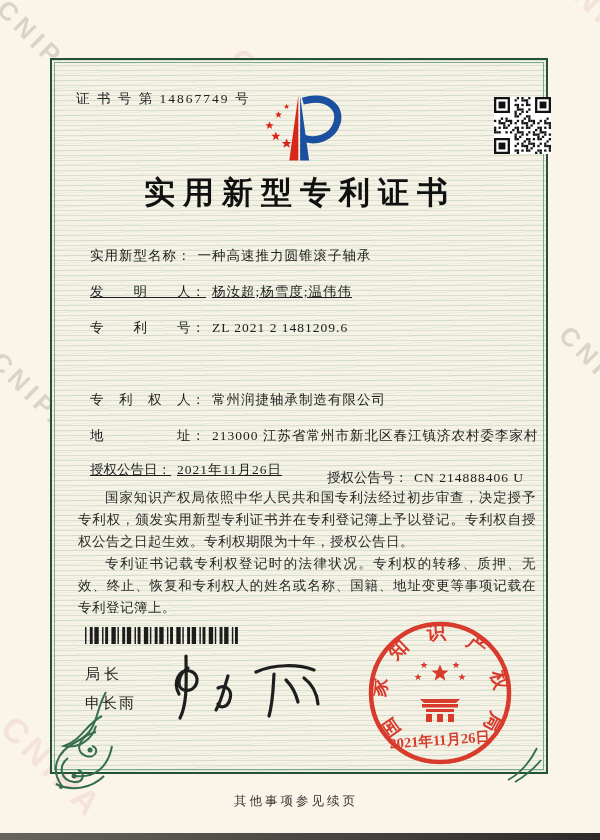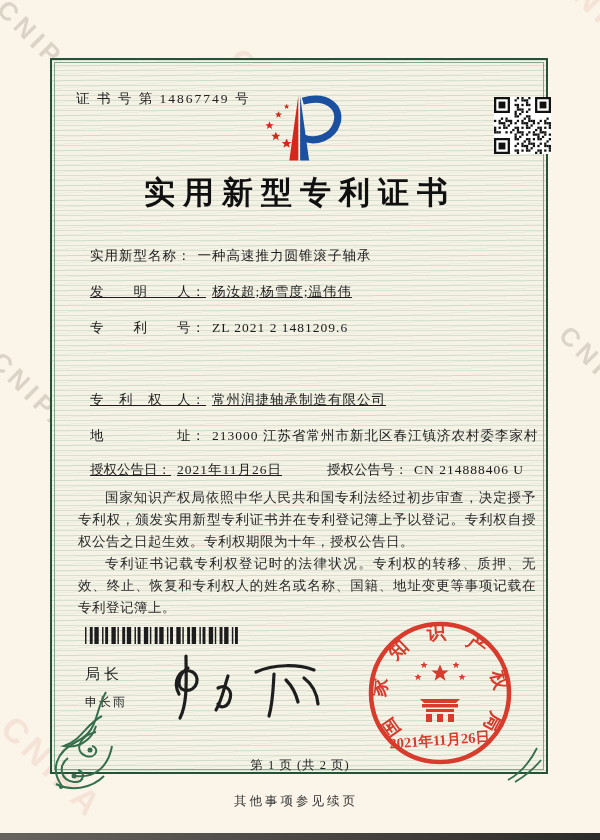--- a/index.html
+++ b/index.html
@@ -27,29 +27,29 @@
   .cert-no{position:absolute;left:76px;top:90px;font-size:13.5px;letter-spacing:2px;}
   .logo{position:absolute;left:256px;top:92px;}
   .qr{position:absolute;left:494px;top:97px;}
   .title{
     position:absolute;left:0;top:172px;width:600px;text-align:center;
     font-size:31px;font-weight:bold;letter-spacing:8px;color:#101010;
   }
   .row{position:absolute;left:78px;font-size:13.5px;white-space:nowrap;color:#1d1d1d;margin-left:12px;}
   .row .lbl{letter-spacing:1px;}
   .row .val{margin-left:6px;letter-spacing:1px;}
-  .grant-right{position:absolute;left:237px;top:0;}
+  .grant-right{position:absolute;left:237px;top:8px;}
   .paras{
     position:absolute;left:78px;top:487px;width:458px;
     font-size:13.5px;line-height:22px;text-align:justify;color:#2a2a2a;
   }
   .paras p{margin:0;text-indent:2em;letter-spacing:.5px;}
   .barcode{position:absolute;left:85px;top:627px;}
   .sig-title{position:absolute;left:85px;top:665px;font-size:15px;letter-spacing:4px;}
-  .sig-name{position:absolute;left:85px;top:694px;font-size:12px;letter-spacing:2px;}
+  .sig-name{position:absolute;left:85px;top:694px;font-size:15px;letter-spacing:2px;}
   .signature{position:absolute;left:152px;top:650px;}
   .seal{position:absolute;left:364px;top:617px;opacity:.9;}
   .page-no{position:absolute;left:0;top:757px;width:600px;text-align:center;font-size:12.5px;letter-spacing:1px;}
   .footer-note{position:absolute;left:0;top:793px;width:592px;text-align:center;font-size:12.5px;letter-spacing:3px;color:#333;}
   .ornament-bl{position:absolute;left:38px;top:688px;}
   .ornament-br{position:absolute;left:503px;top:742px;}
   .scan-edge{position:absolute;left:0;bottom:0;width:600px;height:7px;
     background:linear-gradient(90deg,#55544f,#33322f 55%,#151514);opacity:.9;}
 </style>
 </head>
@@ -247,21 +247,21 @@
 
   <div class="row" style="top:247px;">
     <span class="lbl">实用新型名称：</span><span class="val">一种高速推力圆锥滚子轴承</span>
   </div>
   <div class="row" style="top:283px;text-decoration:underline;">
     <span class="lbl">发　　明　　人：</span><span class="val">杨汝超;杨雪度;温伟伟</span>
   </div>
   <div class="row" style="top:319px;">
     <span class="lbl">专　　利　　号：</span><span class="val">ZL 2021 2 1481209.6</span>
   </div>
-  <div class="row" style="top:391px;text-decoration:underline;">
+  <div class="row" style="top:391px;">
     <span class="lbl">专　利　权　人：</span><span class="val">常州润捷轴承制造有限公司</span>
   </div>
   <div class="row" style="top:427px;">
     <span class="lbl">地　　　　　址：</span><span class="val">213000 江苏省常州市新北区春江镇济农村委李家村</span>
   </div>
   <div class="row" style="top:461px;width:458px;text-decoration:underline;">
     <span>授权公告日：</span><span class="val">2021年11月26日</span>
     <span class="grant-right">
       <span>授权公告号：</span><span class="val">CN 214888406 U</span>
     </span>
@@ -359,17 +359,16 @@
         <circle cx="23" cy="99" r="2"></circle>
     </g>
   </svg>
   <svg class="ornament-br" width="45" height="45" viewBox="0 0 45 45">
     <g fill="none" stroke="#356e4b" stroke-width="1.8">
       <path d="M5,38 C16,32 26,22 34,6"></path>
       <path d="M12,40 C22,34 30,28 38,18"></path>
     </g>
   </svg>
 
-  <div class="page-no">第 1 页 (共 2 页)</div>
   <div class="footer-note">其他事项参见续页</div>
 
   <div class="scan-edge"></div>
 </div>
 
 </body></html>

